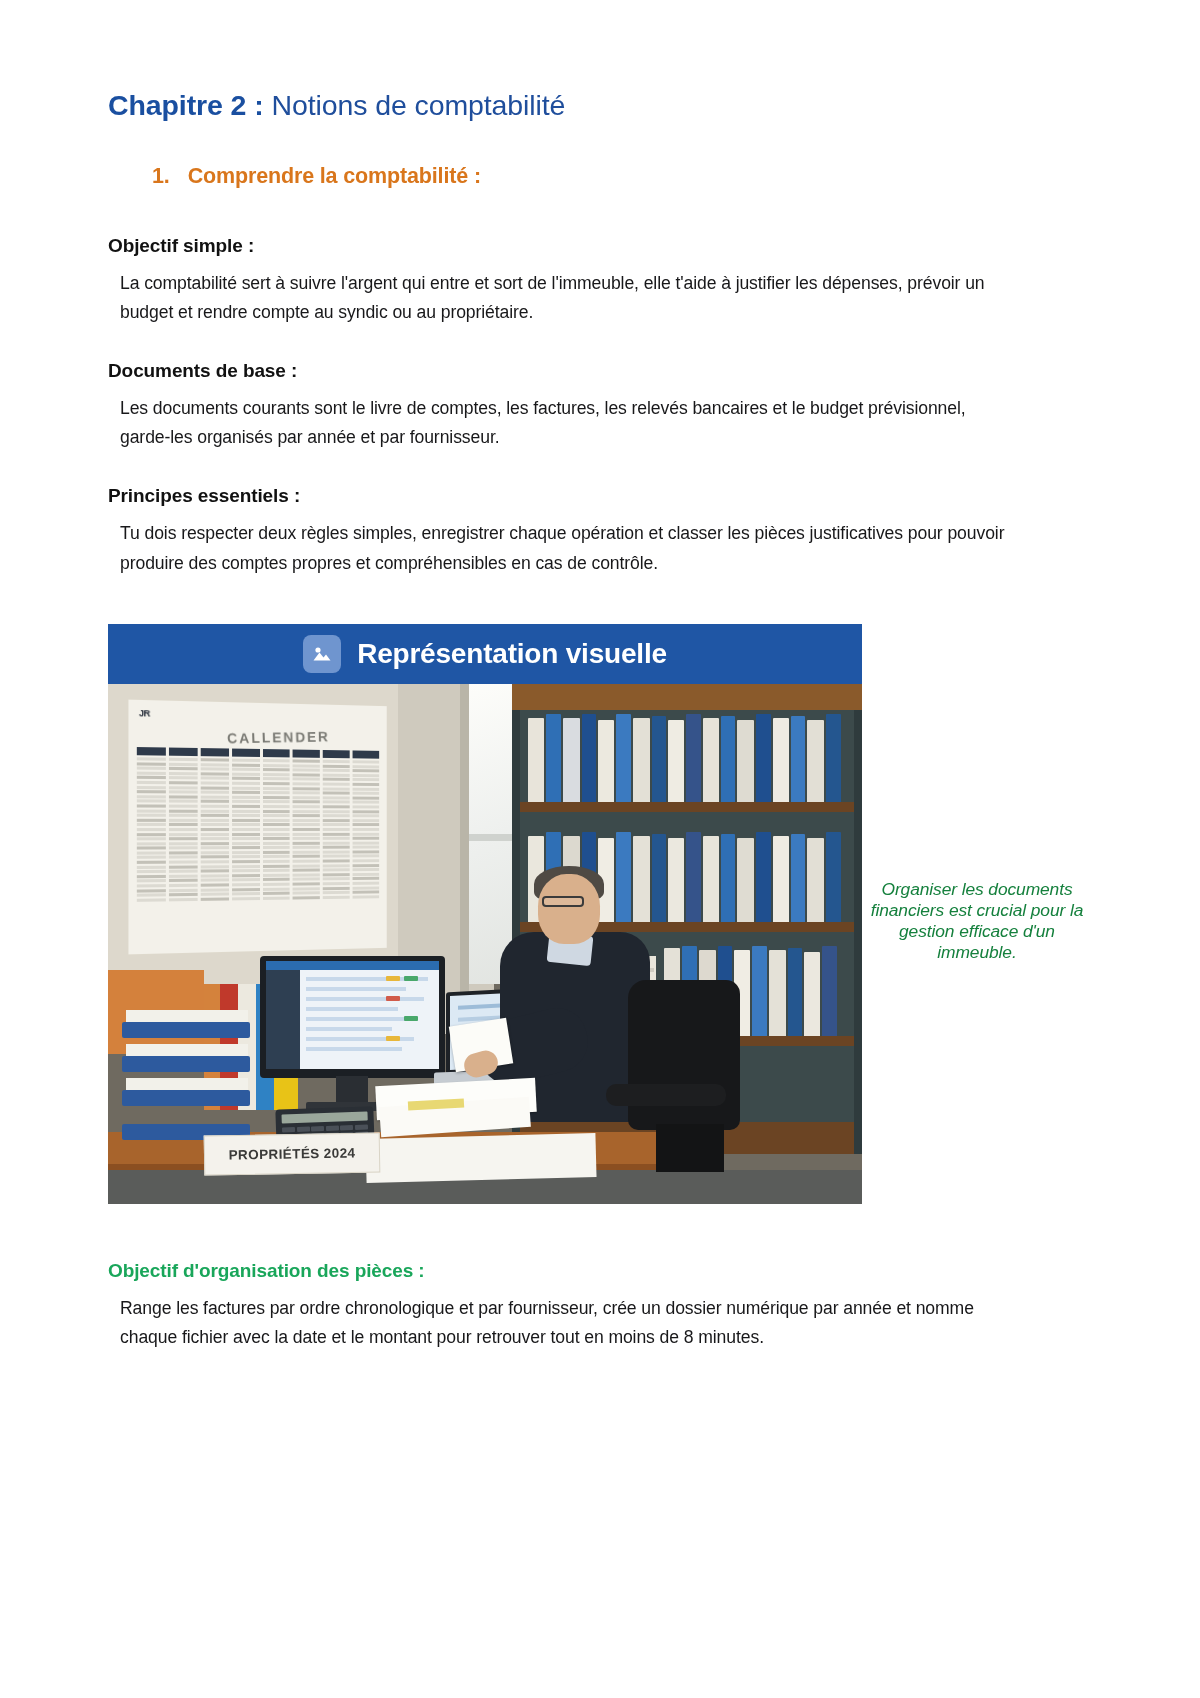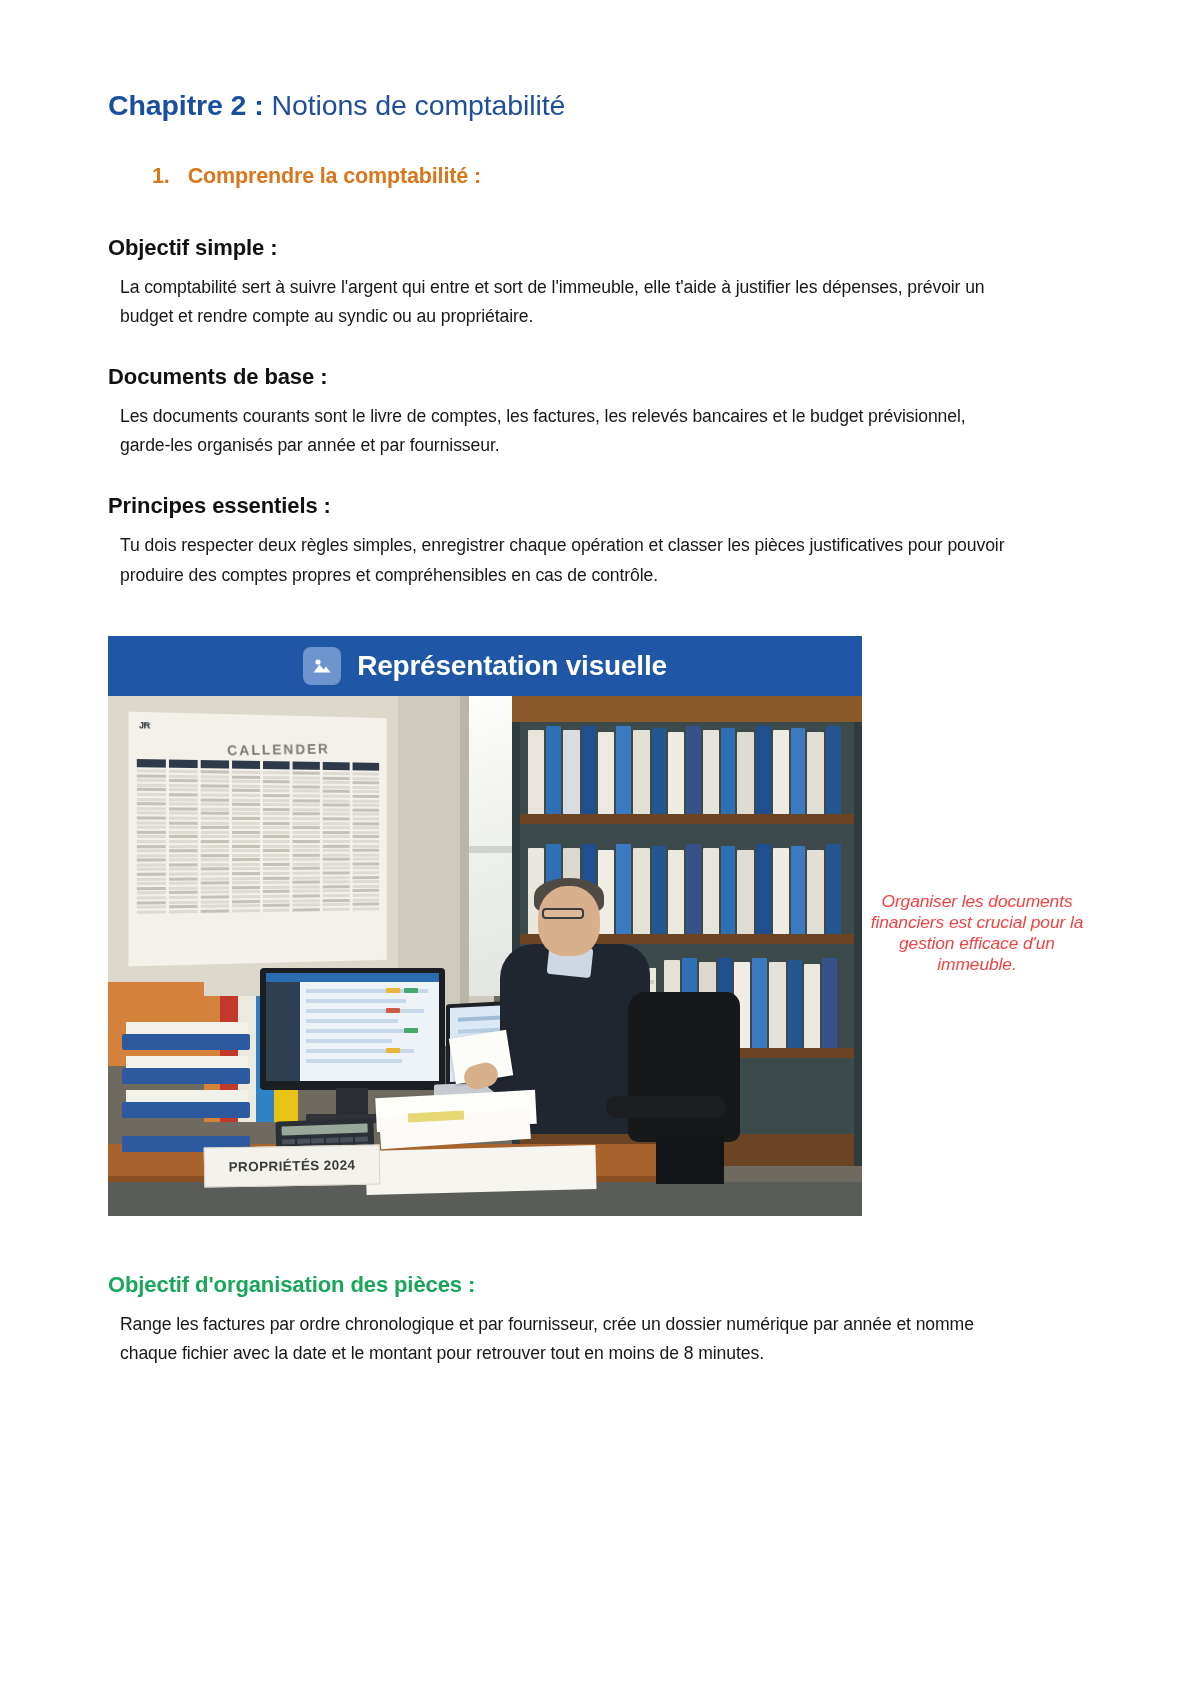--- a/index.html
+++ b/index.html
@@ -44,21 +44,21 @@
     font-weight: 700;
     font-size: 21.5px;
     letter-spacing: -0.15px;
   }
   .section-number { min-width: 14px; }
 
   
   .block { margin-bottom: 33px; }
   .sub-head {
     font-weight: 700;
-    font-size: 22px;
+    font-size: 19px;
     color: #111111;
     margin: 0 0 6px 0;
     letter-spacing: -0.1px;
   }
   .sub-head.green { color: #19a65a; }
   .body-text {
     font-size: 17.6px;
     line-height: 1.66;
     color: #18181a;
     margin: 12px;
@@ -199,21 +199,21 @@
   .chair-arm  { left:498px; top:400px; width:120px; height:22px; background:#1d1e20; border-radius:10px; }
   .chair-base { left:548px; top:440px; width:68px; height:48px; background:#131415; }
 
   
   .held-paper { left:344px; top:338px; width:58px; height:46px; background:#fcfcf8; transform:rotate(-9deg); box-shadow:0 1px 3px rgba(0,0,0,.3); }
 
   
   .caption {
     font-style: italic;
     font-size: 17.4px;
-    color: #ef4444;
+    color: #15803d;
     text-align: center;
     margin: 14px 0 0 0;
     letter-spacing: -0.1px;
   }
 
   .after-figure { margin-top: 56px; }
   .tail-text { margin-top: 34px; }
 </style>
 </head>
 <body>

